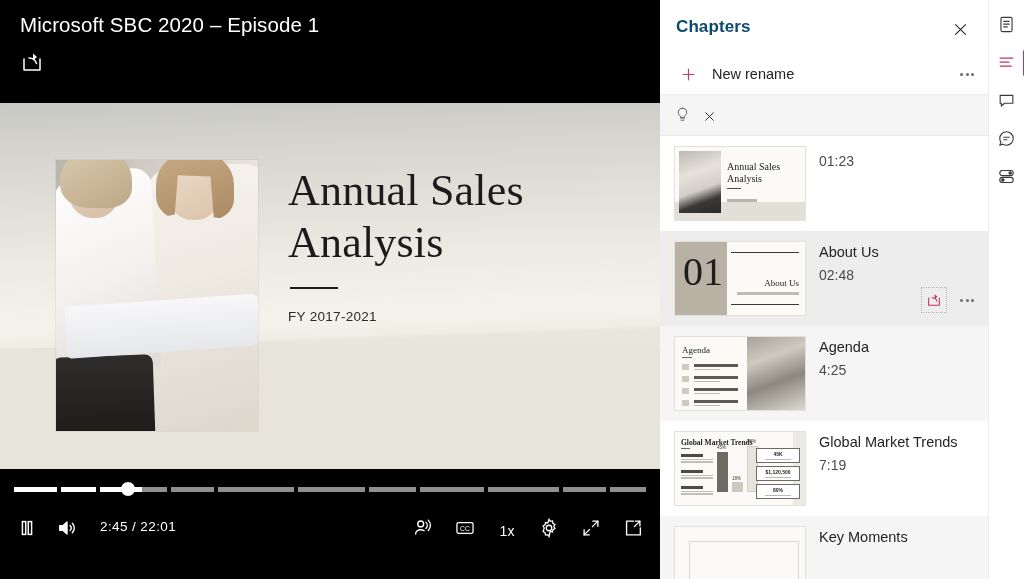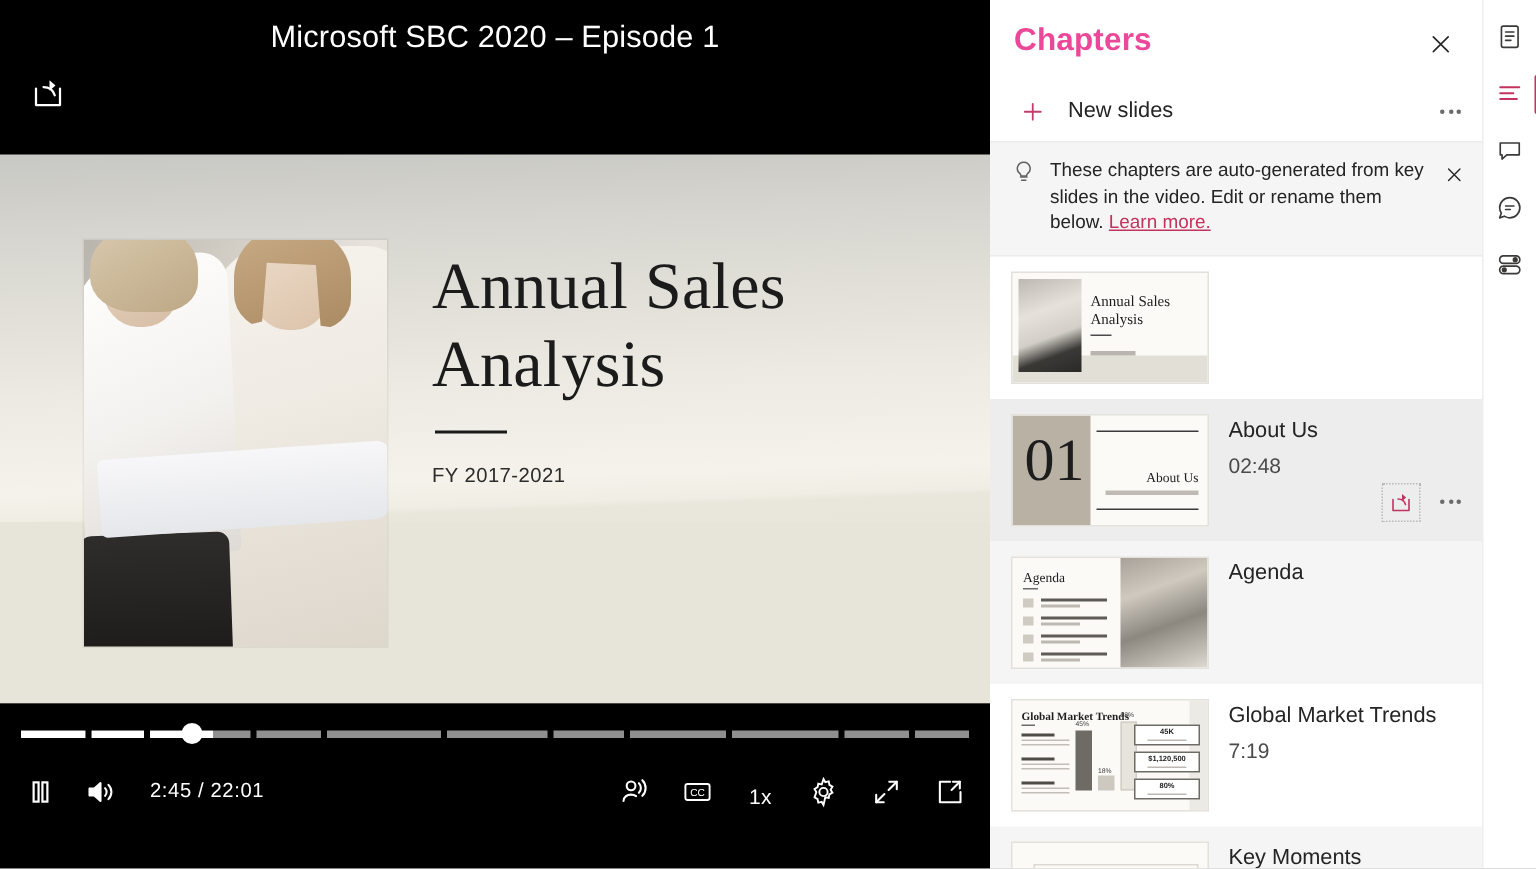--- a/index.html
+++ b/index.html
@@ -24,21 +24,20 @@
     position: absolute; top: 0; left: 0; right: 0; height: 100px;
     padding: 12px 20px 0 20px;
     z-index: 5;
   }
   .video-title {
     color: #ffffff;
     font-size: 20.5px;
     font-weight: 400;
     letter-spacing: .1px;
     line-height: 26px;
-    text-align: center;
   }
   .share-row { margin-top: 12px; }
   .icon-btn {
     display: inline-flex; align-items: flex-end; justify-content: center;
     background: transparent; border: none; cursor: pointer; padding: 0;
   }
   .share-icon { width: 24px; height: 24px; color: #ffffff; }
 
   
   .slide {
@@ -167,21 +166,21 @@
     display: flex; flex-direction: column;
     overflow: hidden;
     position: relative;
   }
   .panel-head {
     height: 54px; flex: none;
     display: flex; align-items: center;
     padding: 0 14px 0 16px;
   }
   .panel-title {
-    font-size: 21px; color: #ec4899; font-weight: 600; letter-spacing: .1px;
+    font-size: 17px; color: #0c4a6e; font-weight: 600; letter-spacing: .1px;
   }
   .panel-close { margin-left: auto; width: 28px; height: 28px; color: #242424; }
   .panel-close svg { width: 17px; height: 17px; }
 
   .new-chapter {
     height: 40px; flex: none;
     display: flex; align-items: center;
     padding: 0 14px 0 18px;
     cursor: pointer;
   }
@@ -458,39 +457,36 @@
         </span>
       </button>
     </div>
 
     <div class="new-chapter">
       <span class="plus-icon">
         <svg viewBox="0 0 24 24" fill="none" stroke="currentColor" stroke-width="1.7" stroke-linecap="round">
           <path d="M12 4.5v15M4.5 12h15"></path>
         </svg>
       </span>
-      <span class="new-chapter-label">New slides</span>
+      <span class="new-chapter-label">New rename</span>
       <span class="dots">
           <i></i>
           <i></i>
           <i></i>
         </span>
     </div>
 
     <div class="tip">
       <span class="tip-icon">
         <svg viewBox="0 0 24 24" fill="none" stroke="currentColor" stroke-width="1.4" stroke-linecap="round" stroke-linejoin="round">
           <path d="M9 17h6"></path>
           <path d="M10 20h4"></path>
           <path d="M12 3a6 6 0 00-3.6 10.8c.5.4.8 1 .8 1.6v.6h5.6v-.6c0-.6.3-1.2.8-1.6A6 6 0 0012 3z"></path>
         </svg>
       </span>
-      <div class="tip-text">
-        <span>These chapters are auto-generated from key slides in the video. Edit or rename them below. </span><span class="tip-link">Learn more.</span>
-      </div>
       <button class="icon-btn tip-close">
         <span>
           <svg viewBox="0 0 24 24" fill="none" stroke="currentColor" stroke-width="1.7" stroke-linecap="round">
             <path d="M5 5l14 14M19 5L5 19"></path>
           </svg>
         </span>
       </button>
     </div>
 
     <div class="chapter-list">
@@ -500,20 +496,21 @@
           <div class="t1-band"></div>
           <div class="t1-img"></div>
           <div class="t1-txt">
             <div>Annual Sales</div>
             <div>Analysis</div>
           </div>
           <div class="t1-rule"></div>
           <div class="t1-sub"></div>
         </div>
         <div class="ch-meta">
+          <div class="ch-time">01:23</div>
         </div>
       </div>
 
       <div class="chapter active">
         <div class="thumb">
           <div class="t2-left"></div>
           <div class="t2-num">01</div>
           <div class="t2-line" style="top:10px"></div>
           <div class="t2-line" style="top:62px"></div>
           <div class="t2-title">About Us</div>
@@ -570,20 +567,21 @@
           <div class="t3-item" style="top:63px">
             <span class="t3-n"></span>
             <span class="t3-ln">
                 <b></b>
                 <i></i>
               </span>
           </div>
         </div>
         <div class="ch-meta">
           <div class="ch-title">Agenda</div>
+          <div class="ch-time">4:25</div>
         </div>
       </div>
 
       <div class="chapter">
         <div class="thumb">
           <div class="t4-side"></div>
           <div class="t4-title">Global Market Trends</div>
           <div class="t4-rule"></div>
           <div class="t4-bul" style="top:22px">
               <b></b>

